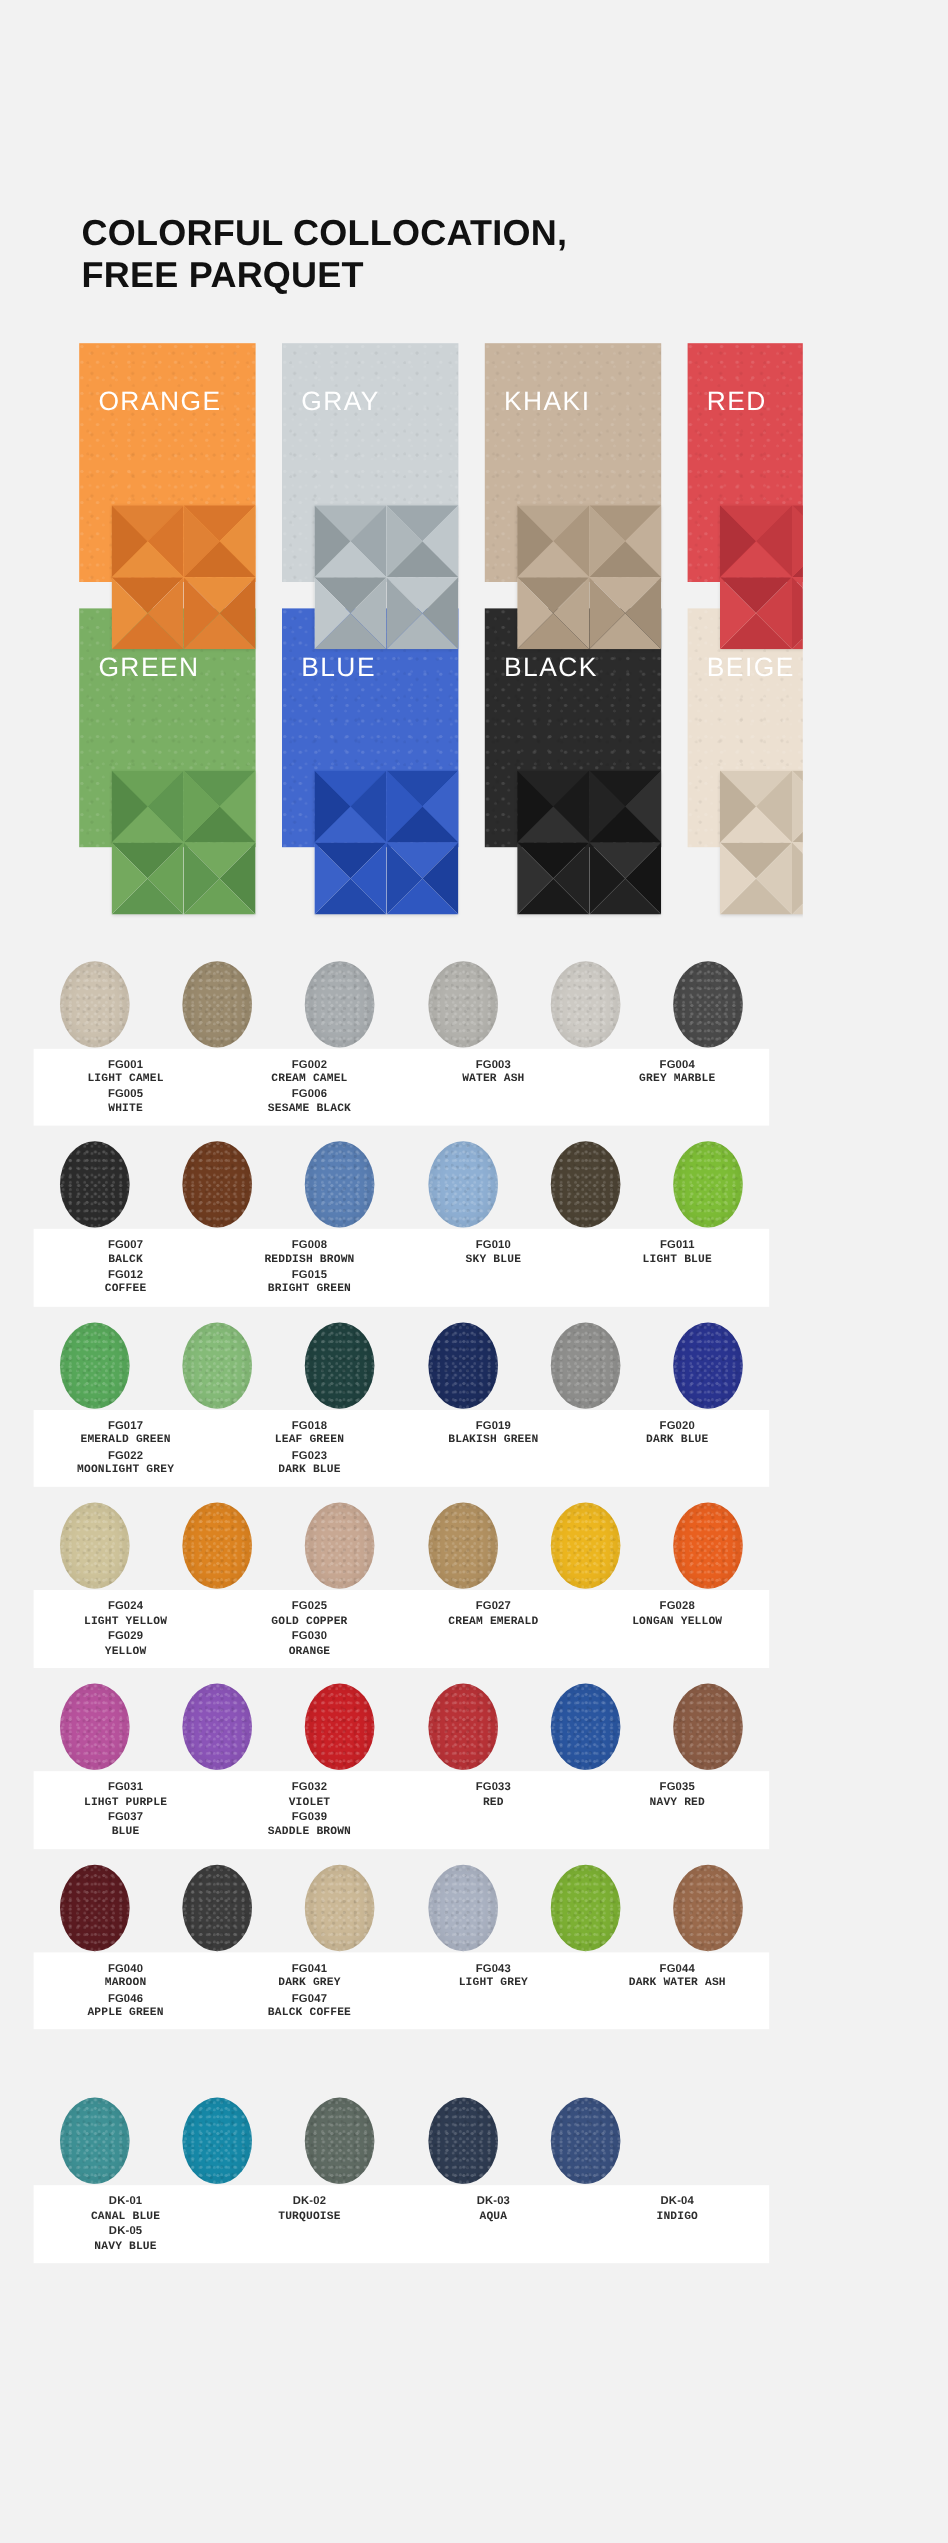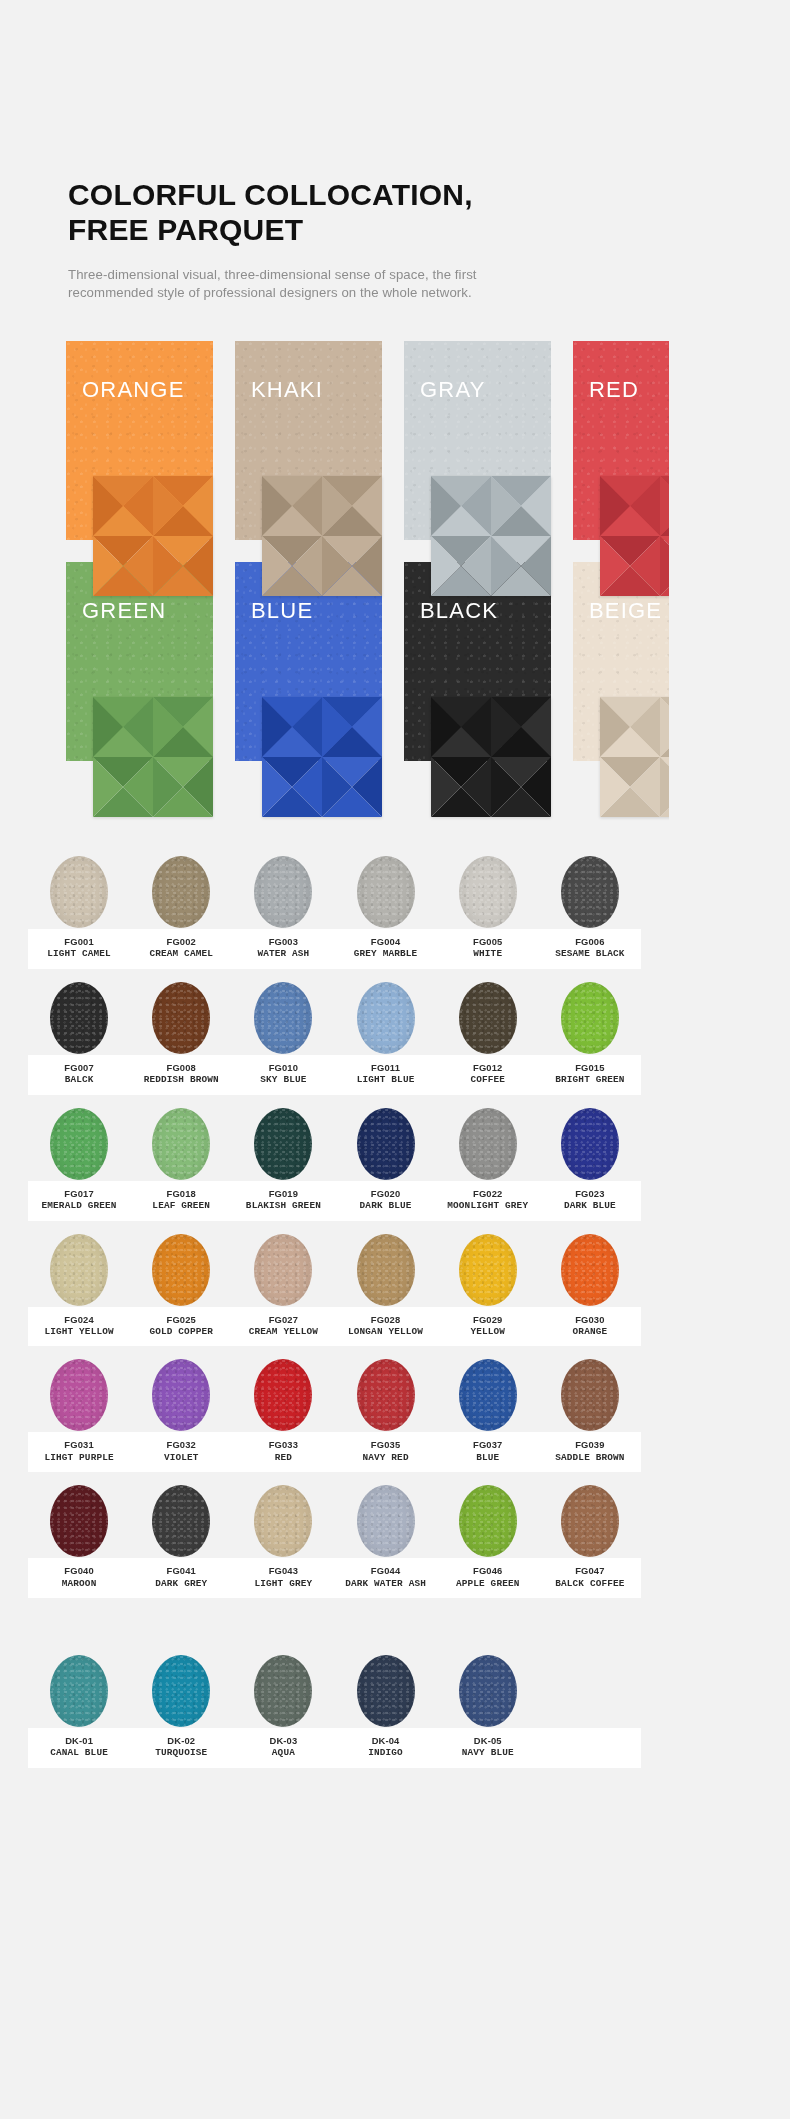--- a/index.html
+++ b/index.html
@@ -143,21 +143,21 @@
     background-image:
       radial-gradient(circle at 22% 28%, rgba(255,255,255,.6) 0 1.1px, transparent 1.5px),
       radial-gradient(circle at 66% 40%, rgba(0,0,0,.30) 0 1.1px, transparent 1.5px),
       radial-gradient(circle at 44% 72%, rgba(255,255,255,.45) 0 1px, transparent 1.4px),
       radial-gradient(circle at 80% 82%, rgba(0,0,0,.22) 0 1px, transparent 1.4px);
     background-size: 7px 7px, 9px 9px, 6px 6px, 11px 11px;
   }
   .caption-band {
     background: #ffffff;
     display: grid;
-    grid-template-columns: repeat(6, 1fr);
+    grid-template-columns: repeat(4, 1fr);
     padding: 7px 0 8px;
   }
   .caption {
     text-align: center;
     font-size: 9.4px;
     font-weight: 700;
     line-height: 1.32;
     color: #2c2c2c;
     letter-spacing: .15px;
     padding: 0 2px;
@@ -169,22 +169,20 @@
   .dk-inner { padding: 0 28px; }
 </style>
 </head>
 <body>
 
 <div class="page">
 
   <div class="header">
     <h1 class="title">COLORFUL COLLOCATION,
 FREE PARQUET</h1>
-    <p class="subtitle">Three-dimensional visual, three-dimensional sense of space, the first
-recommended style of professional designers on the whole network.</p>
   </div>
 
   <div class="hero">
     <div class="hero-row" id="hero-row-0">
         <div class="hero-tile">
           <div class="hero-panel" style="background: rgb(248, 154, 69);"></div>
           <div class="hero-label">ORANGE</div>
           <div class="pyramid">
             <div class="pyr-cell" style="--c1: #e08134; --c2: #d9762c; --c3: #e98f3c; --c4: #cf6e26;">
               <i class="f-t"></i>
@@ -206,20 +204,50 @@
             </div>
             <div class="pyr-cell" style="--c1: #e98f3c; --c2: #cf6e26; --c3: #e08134; --c4: #d9762c;">
               <i class="f-t"></i>
               <i class="f-r"></i>
               <i class="f-b"></i>
               <i class="f-l"></i>
             </div>
           </div>
         </div>
         <div class="hero-tile">
+          <div class="hero-panel" style="background: rgb(205, 211, 214);"></div>
+          <div class="hero-label">GRAY</div>
+          <div class="pyramid">
+            <div class="pyr-cell" style="--c1: #aeb7bb; --c2: #9ea8ad; --c3: #bfc7cb; --c4: #919b9f;">
+              <i class="f-t"></i>
+              <i class="f-r"></i>
+              <i class="f-b"></i>
+              <i class="f-l"></i>
+            </div>
+            <div class="pyr-cell" style="--c1: #9ea8ad; --c2: #bfc7cb; --c3: #919b9f; --c4: #aeb7bb;">
+              <i class="f-t"></i>
+              <i class="f-r"></i>
+              <i class="f-b"></i>
+              <i class="f-l"></i>
+            </div>
+            <div class="pyr-cell" style="--c1: #919b9f; --c2: #aeb7bb; --c3: #9ea8ad; --c4: #bfc7cb;">
+              <i class="f-t"></i>
+              <i class="f-r"></i>
+              <i class="f-b"></i>
+              <i class="f-l"></i>
+            </div>
+            <div class="pyr-cell" style="--c1: #bfc7cb; --c2: #919b9f; --c3: #aeb7bb; --c4: #9ea8ad;">
+              <i class="f-t"></i>
+              <i class="f-r"></i>
+              <i class="f-b"></i>
+              <i class="f-l"></i>
+            </div>
+          </div>
+        </div>
+        <div class="hero-tile">
           <div class="hero-panel" style="background: rgb(200, 180, 158);"></div>
           <div class="hero-label">KHAKI</div>
           <div class="pyramid">
             <div class="pyr-cell" style="--c1: #b9a68f; --c2: #ab977f; --c3: #c2af99; --c4: #a08d76;">
               <i class="f-t"></i>
               <i class="f-r"></i>
               <i class="f-b"></i>
               <i class="f-l"></i>
             </div>
             <div class="pyr-cell" style="--c1: #ab977f; --c2: #c2af99; --c3: #a08d76; --c4: #b9a68f;">
@@ -228,50 +256,20 @@
               <i class="f-b"></i>
               <i class="f-l"></i>
             </div>
             <div class="pyr-cell" style="--c1: #a08d76; --c2: #b9a68f; --c3: #ab977f; --c4: #c2af99;">
               <i class="f-t"></i>
               <i class="f-r"></i>
               <i class="f-b"></i>
               <i class="f-l"></i>
             </div>
             <div class="pyr-cell" style="--c1: #c2af99; --c2: #a08d76; --c3: #b9a68f; --c4: #ab977f;">
-              <i class="f-t"></i>
-              <i class="f-r"></i>
-              <i class="f-b"></i>
-              <i class="f-l"></i>
-            </div>
-          </div>
-        </div>
-        <div class="hero-tile">
-          <div class="hero-panel" style="background: rgb(205, 211, 214);"></div>
-          <div class="hero-label">GRAY</div>
-          <div class="pyramid">
-            <div class="pyr-cell" style="--c1: #aeb7bb; --c2: #9ea8ad; --c3: #bfc7cb; --c4: #919b9f;">
-              <i class="f-t"></i>
-              <i class="f-r"></i>
-              <i class="f-b"></i>
-              <i class="f-l"></i>
-            </div>
-            <div class="pyr-cell" style="--c1: #9ea8ad; --c2: #bfc7cb; --c3: #919b9f; --c4: #aeb7bb;">
-              <i class="f-t"></i>
-              <i class="f-r"></i>
-              <i class="f-b"></i>
-              <i class="f-l"></i>
-            </div>
-            <div class="pyr-cell" style="--c1: #919b9f; --c2: #aeb7bb; --c3: #9ea8ad; --c4: #bfc7cb;">
-              <i class="f-t"></i>
-              <i class="f-r"></i>
-              <i class="f-b"></i>
-              <i class="f-l"></i>
-            </div>
-            <div class="pyr-cell" style="--c1: #bfc7cb; --c2: #919b9f; --c3: #aeb7bb; --c4: #9ea8ad;">
               <i class="f-t"></i>
               <i class="f-r"></i>
               <i class="f-b"></i>
               <i class="f-l"></i>
             </div>
           </div>
         </div>
         <div class="hero-tile">
           <div class="hero-panel" style="background: rgb(221, 75, 81);"></div>
           <div class="hero-label">RED</div>
@@ -645,21 +643,21 @@
           <div class="caption">
             <span class="code">FG024</span>
             <span class="name">LIGHT YELLOW</span>
           </div>
           <div class="caption">
             <span class="code">FG025</span>
             <span class="name">GOLD COPPER</span>
           </div>
           <div class="caption">
             <span class="code">FG027</span>
-            <span class="name">CREAM YELLOW</span>
+            <span class="name">CREAM EMERALD</span>
           </div>
           <div class="caption">
             <span class="code">FG028</span>
             <span class="name">LONGAN YELLOW</span>
           </div>
           <div class="caption">
             <span class="code">FG029</span>
             <span class="name">YELLOW</span>
           </div>
           <div class="caption">

